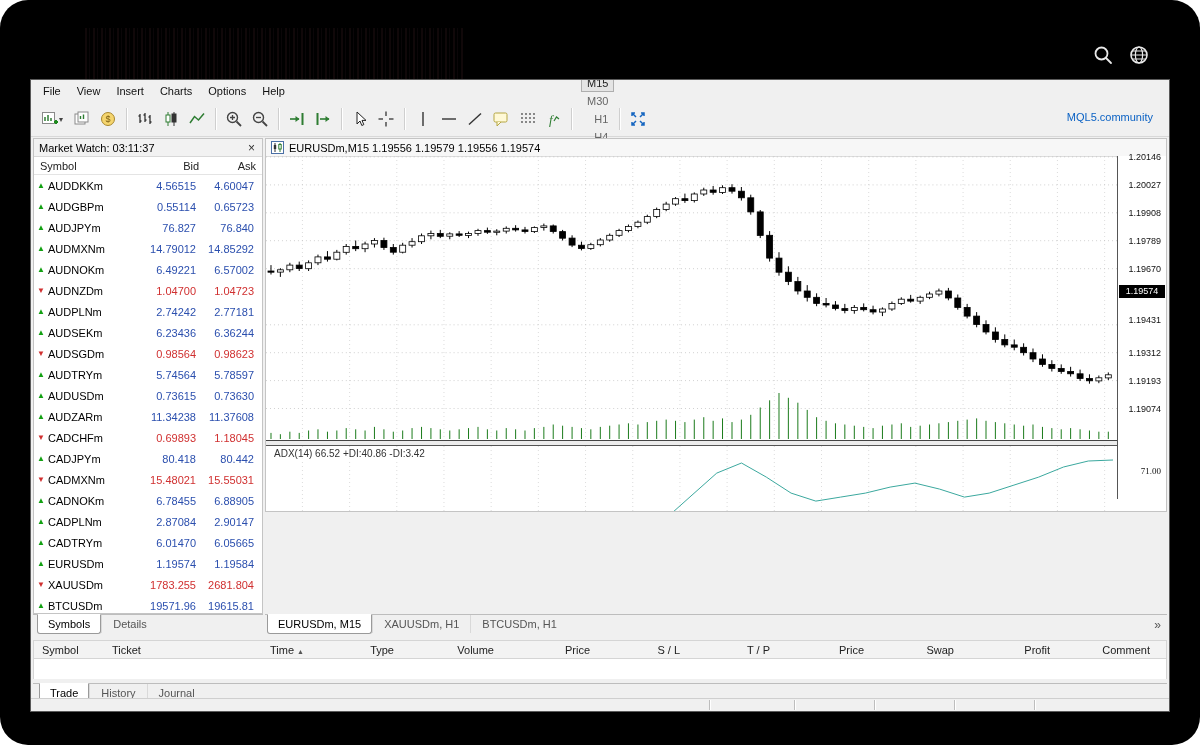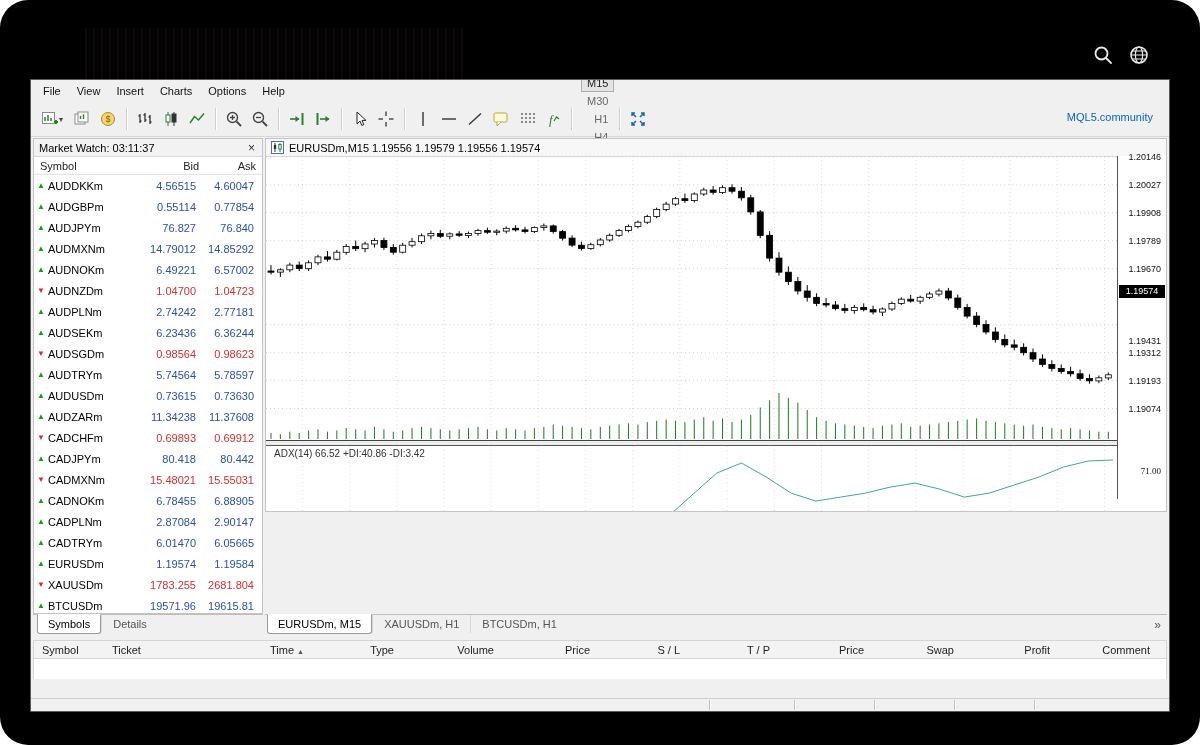--- a/index.html
+++ b/index.html
@@ -314,21 +314,21 @@
           <div class="mw-row">
             <span class="mw-arrow up">▲</span>
             <span class="mw-sym">AUDDKKm</span>
             <span class="mw-bid val-up">4.56515</span>
             <span class="mw-ask val-up">4.60047</span>
           </div>
           <div class="mw-row">
             <span class="mw-arrow up">▲</span>
             <span class="mw-sym">AUDGBPm</span>
             <span class="mw-bid val-up">0.55114</span>
-            <span class="mw-ask val-up">0.77854</span>
+            <span class="mw-ask val-up">0.65723</span>
           </div>
           <div class="mw-row">
             <span class="mw-arrow up">▲</span>
             <span class="mw-sym">AUDJPYm</span>
             <span class="mw-bid val-up">76.827</span>
             <span class="mw-ask val-up">76.840</span>
           </div>
           <div class="mw-row">
             <span class="mw-arrow up">▲</span>
             <span class="mw-sym">AUDMXNm</span>
@@ -380,21 +380,21 @@
           <div class="mw-row">
             <span class="mw-arrow up">▲</span>
             <span class="mw-sym">AUDZARm</span>
             <span class="mw-bid val-up">11.34238</span>
             <span class="mw-ask val-up">11.37608</span>
           </div>
           <div class="mw-row">
             <span class="mw-arrow down">▼</span>
             <span class="mw-sym">CADCHFm</span>
             <span class="mw-bid val-down">0.69893</span>
-            <span class="mw-ask val-down">0.69912</span>
+            <span class="mw-ask val-down">1.18045</span>
           </div>
           <div class="mw-row">
             <span class="mw-arrow up">▲</span>
             <span class="mw-sym">CADJPYm</span>
             <span class="mw-bid val-up">80.418</span>
             <span class="mw-ask val-up">80.442</span>
           </div>
           <div class="mw-row">
             <span class="mw-arrow down">▼</span>
             <span class="mw-sym">CADMXNm</span>
@@ -787,21 +787,21 @@
       <div class="adx-label">ADX(14) 66.52 +DI:40.86 -DI:3.42</div>
       <div class="region-bottom"></div>
       <div class="axis-col" id="axis-col">
         <div class="adx-tick" style="top:310px;">71.00</div>
         <div class="adx-tick" style="top:414px;">-0.80</div>
       <div class="axis-tick" style="top: -4px;">1.20146</div>
           <div class="axis-tick" style="top: 24px;">1.20027</div>
           <div class="axis-tick" style="top: 52px;">1.19908</div>
           <div class="axis-tick" style="top: 80px;">1.19789</div>
           <div class="axis-tick" style="top: 108px;">1.19670</div>
-          <div class="axis-tick" style="top: 180px;">1.19431</div>
+          <div class="axis-tick" style="top: 159px;">1.19431</div>
           <div class="axis-tick" style="top: 192px;">1.19312</div>
           <div class="axis-tick" style="top: 220px;">1.19193</div>
           <div class="axis-tick" style="top: 248px;">1.19074</div>
           <div class="price-box" style="top: 129px;">1.19574</div>
         </div>
     </div>
     <div class="btab-bar chart-tabs" id="chart-tabs">
         <div class="btab active">EURUSDm, M15</div>
         <div class="btab sep">XAUUSDm, H1</div>
         <div class="btab sep">BTCUSDm, H1</div>
@@ -816,20 +816,25 @@
         <div class="th-cell th-right" style="width: 100px;"><span>Volume</span></div>
         <div class="th-cell th-right" style="width: 96px;"><span>Price</span></div>
         <div class="th-cell th-right" style="width: 90px;"><span>S / L</span></div>
         <div class="th-cell th-right" style="width: 90px;"><span>T / P</span></div>
         <div class="th-cell th-right" style="width: 94px;"><span>Price</span></div>
         <div class="th-cell th-right" style="width: 90px;"><span>Swap</span></div>
         <div class="th-cell th-right" style="width: 96px;"><span>Profit</span></div>
         <div class="th-cell th-right" style="width: 100px;"><span>Comment</span></div>
       </div>
     <div class="trade-body"></div>
+    <div class="btab-bar bottom-tabs" id="bottom-tabs">
+        <div class="btab active">Trade</div>
+        <div class="btab sep">History</div>
+        <div class="btab sep">Journal</div>
+      </div>
 
     <div class="status-bar" id="status-bar">
         <div class="status-sep" style="left: 678px;"></div>
         <div class="status-sep" style="left: 763px;"></div>
         <div class="status-sep" style="left: 843px;"></div>
         <div class="status-sep" style="left: 923px;"></div>
         <div class="status-sep" style="left: 1003px;"></div>
       </div>
   </div>
 </div>

